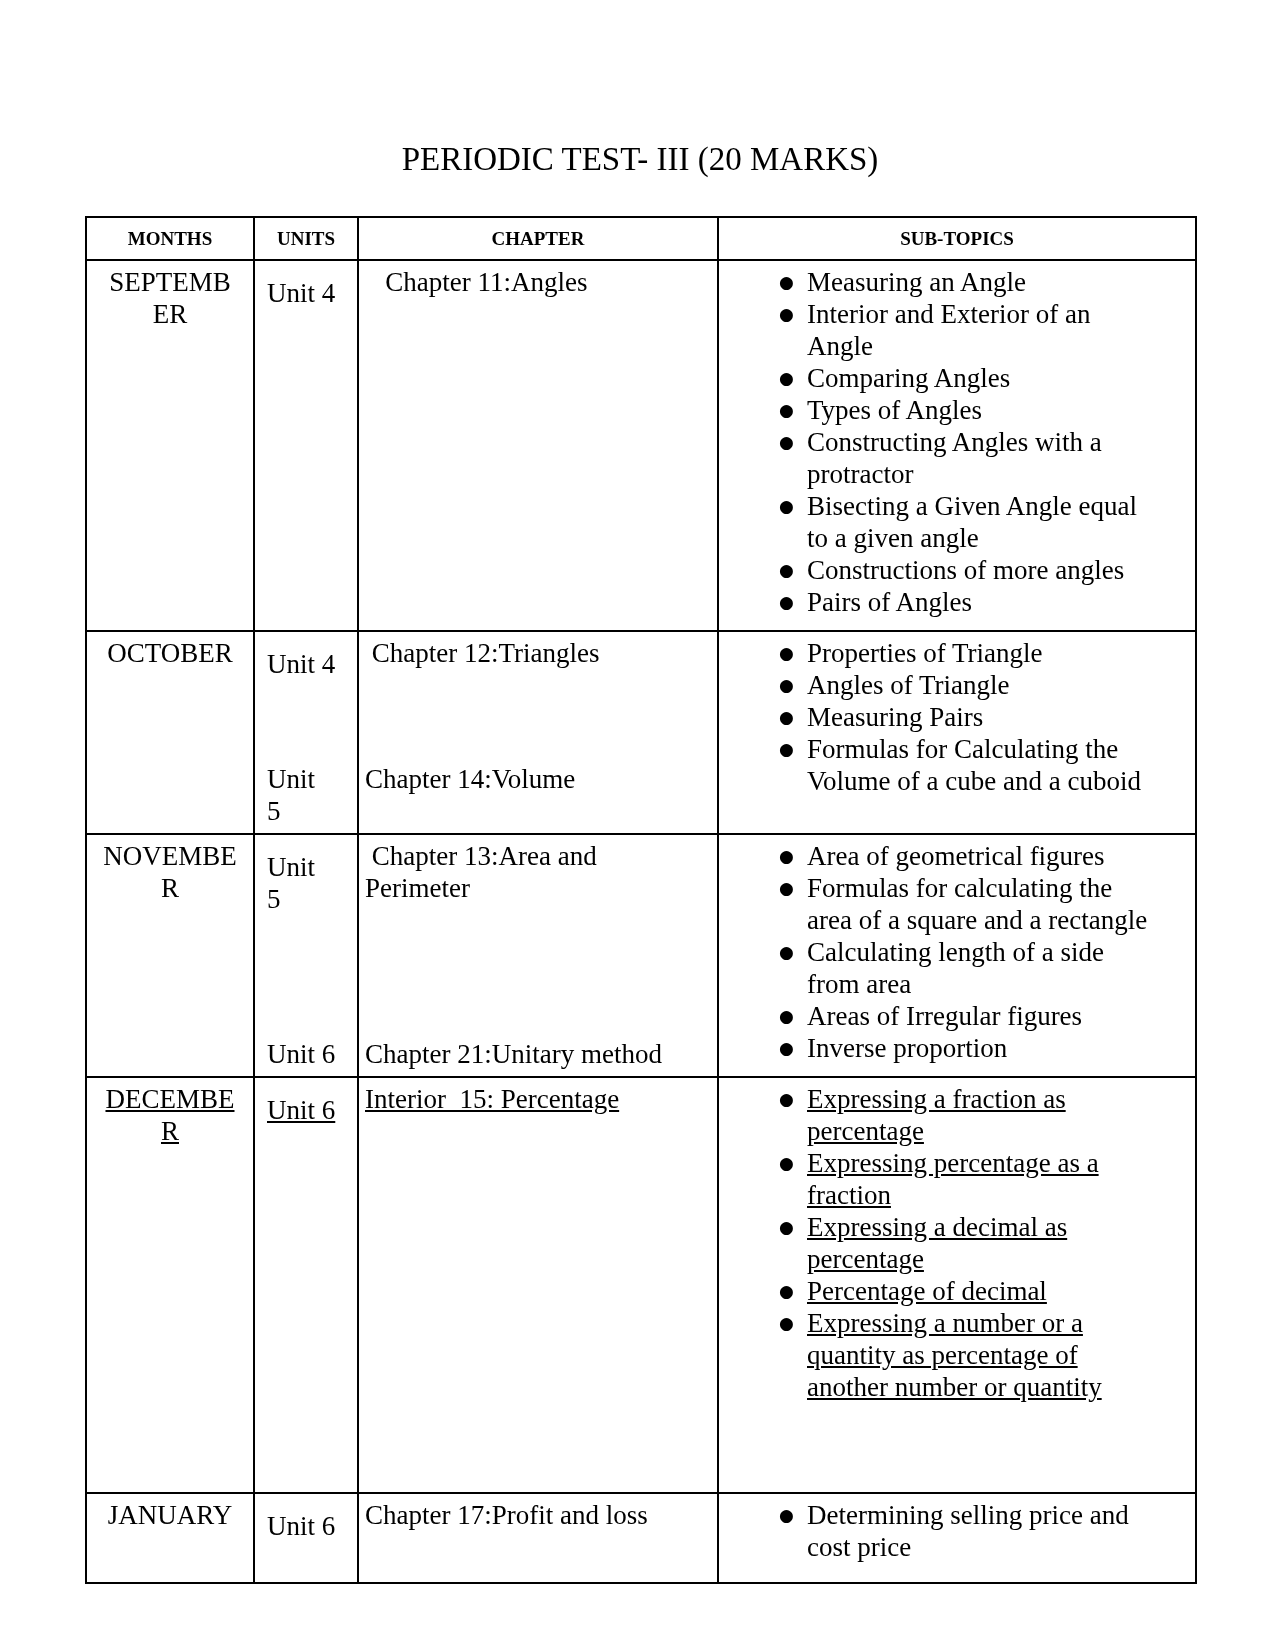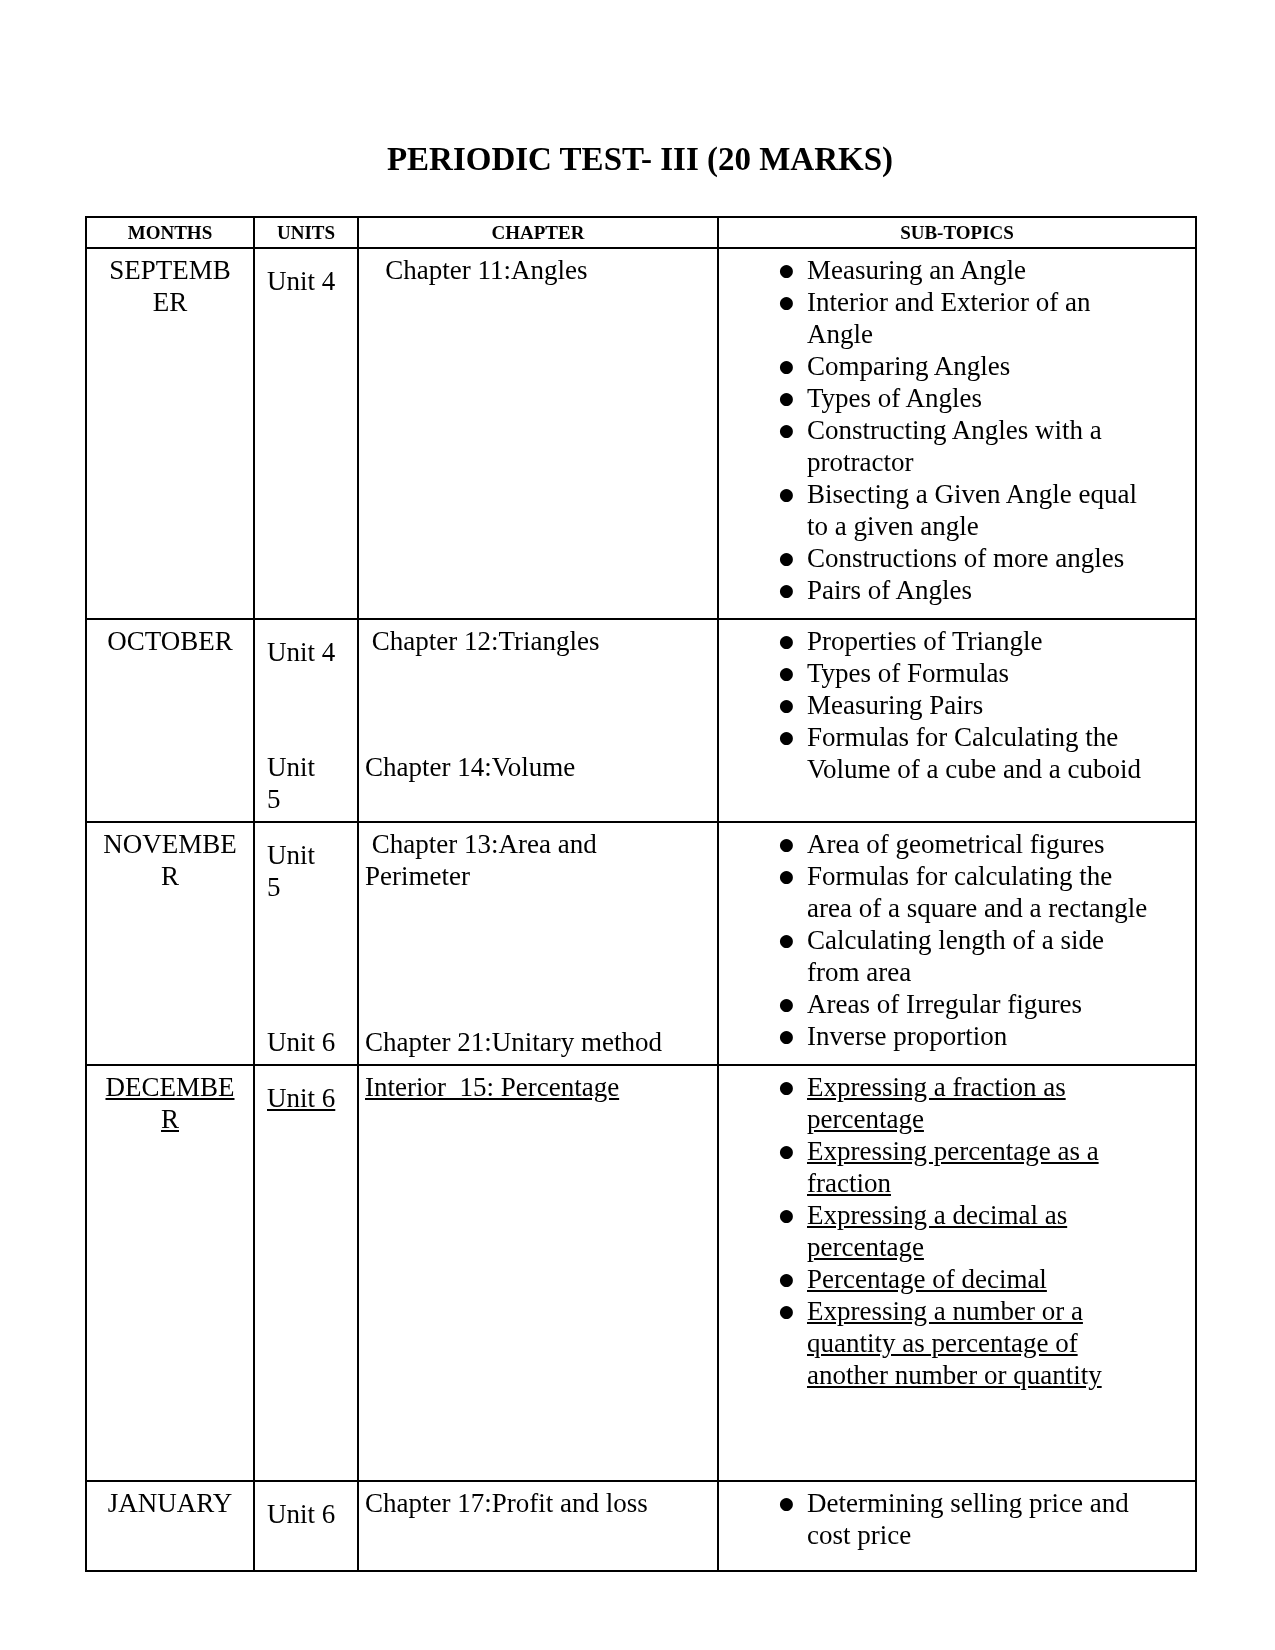--- a/index.html
+++ b/index.html
@@ -10,21 +10,21 @@
     color: #000000;
     font-family: "Liberation Serif", "DejaVu Serif", serif;
   }
   .page { position: relative; width: 1275px; height: 1650px; overflow: hidden; }
 
   .doc-title {
     position: absolute;
     top: 140px; left: 85px; width: 1110px;
     text-align: center;
     font-size: 33px;
-    font-weight: bold;
+    font-weight: normal;
     line-height: 38px;
     white-space: pre;
   }
 
   table.schedule {
     position: absolute;
     top: 216px; left: 85px;
     width: 1110px;
     border-collapse: collapse;
     table-layout: fixed;
@@ -41,21 +41,21 @@
     line-height: 32px;
     padding: 0;
   }
   th {
     height: 27px;
     font-size: 19px;
     line-height: 21px;
     font-weight: bold;
     text-align: center;
     vertical-align: middle;
-    padding: 4px 2px;
+    padding: 10px 2px;
   }
 
   tr.r0 { height: 369px; }
   tr.r1 { height: 203px; }
   tr.r2 { height: 237px; }
   tr.r3 { height: 416px; text-decoration: underline; }
   tr.r4 { height: 90px;  }
 
   td.month {
     text-align: center;
@@ -163,21 +163,21 @@
           <div class="unit-secondary">Unit
 5</div>
         </td>
         <td class="chapter">
           <div class="chapter-primary"> Chapter 12:Triangles</div>
           <div class="chapter-secondary lift">Chapter 14:Volume</div>
         </td>
         <td class="subtopics">
           <ul class="topics">
             <li>Properties of Triangle</li>
-            <li>Types of Formulas</li>
+            <li>Angles of Triangle</li>
             <li>Measuring Pairs</li>
             <li>Formulas for Calculating the
 Volume of a cube and a cuboid</li>
           </ul>
         </td>
       </tr>
 
       <tr class="r2">
         <td class="month">NOVEMBE
 R</td>

